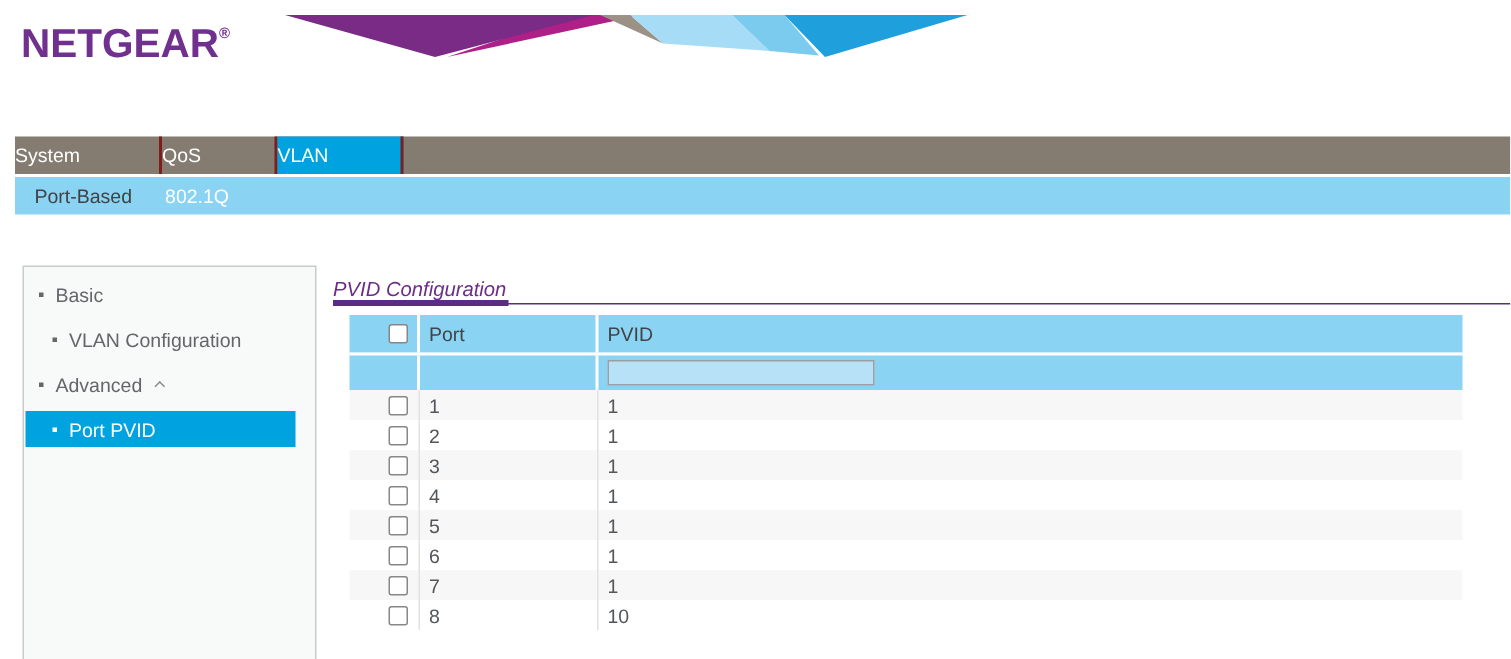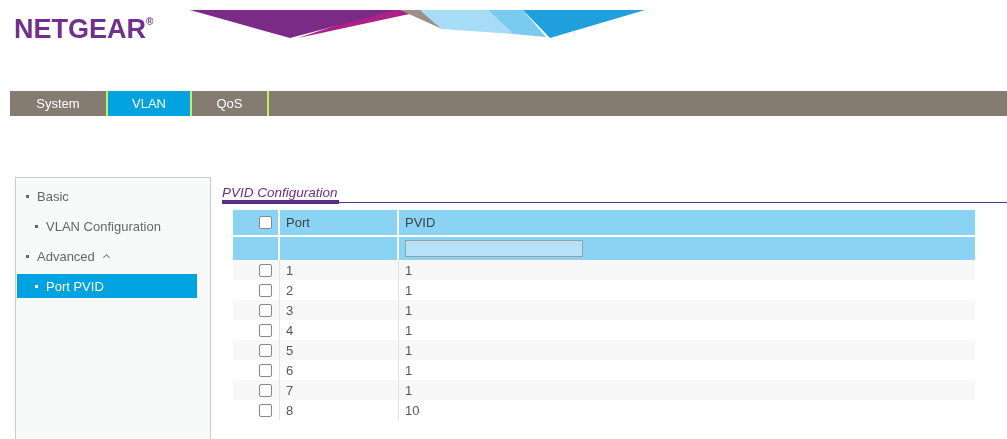--- a/index.html
+++ b/index.html
@@ -11,22 +11,22 @@
   .logo { position:absolute; left:14px; top:4px; font-size:27px; font-weight:bold;
           color:#70308D; letter-spacing:0px; }
   .logo sup { font-size:10px; vertical-align:13px; }
   .banner { position:absolute; left:178px; top:0; width:470px; height:28px; }
   .product-title { position:absolute; left:14px; top:52px; font-size:13.5px;
           font-weight:bold; color:#6B6B6B; }
 
   
   .nav { position:absolute; left:10px; top:81px; width:997px; height:25px;
          background:#847C71; display:flex; }
-  .nav-tab { height:25px; line-height:25px; text-align:center; color:#fff;
-         font-size:13px; cursor:pointer; border-right:2px solid #bef264; }
+  .nav-tab { height:25px; line-height:25px; text-align:left; color:#fff;
+         font-size:13px; cursor:pointer; border-right:2px solid #7f1d1d; }
   .nav-tab.t0 { width:98px; } .nav-tab.t1 { width:84px; }
   .nav-tab.t2 { width:77px; } .nav-tab.t3 { width:78px; }
   .nav-tab.active { background:#00A3DF; }
 
   
   .subnav { position:absolute; left:10px; top:108px; width:997px; height:25px;
          background:#8BD3F2; display:flex; align-items:center; }
   .subnav-item { font-size:13px; color:#3E4245; line-height:25px; cursor:pointer; }
   .subnav-item.first { margin-left:13px; }
   .subnav-item.second { margin-left:22px; }
@@ -91,24 +91,28 @@
     <polygon points="222,0 242,0 264,19" fill="#9B9184"></polygon>
     <polygon points="12,0 218,0 112,28" fill="#7A2B86"></polygon>
     <polygon points="242,0 310,0 335,24 264,19" fill="#A6DCF5"></polygon>
     <polygon points="310,0 345,0 368,27 335,24" fill="#7ACBEE"></polygon>
     <polygon points="345,0 467,0 372,28" fill="#209FDD"></polygon>
   </svg>
 
 
   <div class="nav">
     <div class="nav-tab t0">System</div>
+    <div class="nav-tab t2">QoS</div>
     <div class="nav-tab t1 active">VLAN</div>
-    <div class="nav-tab t2">QoS</div>
-  </div>
-
+  </div>
+
+  <div class="subnav">
+    <div class="subnav-item first">Port-Based</div>
+    <div class="subnav-item second active">802.1Q</div>
+  </div>
 
   <div class="sidebar">
     <div class="side-item">
       <span class="bullet"></span>
       <span>Basic</span>
     </div>
     <div class="side-item sub">
       <span class="bullet"></span>
       <span>VLAN Configuration</span>
     </div>

